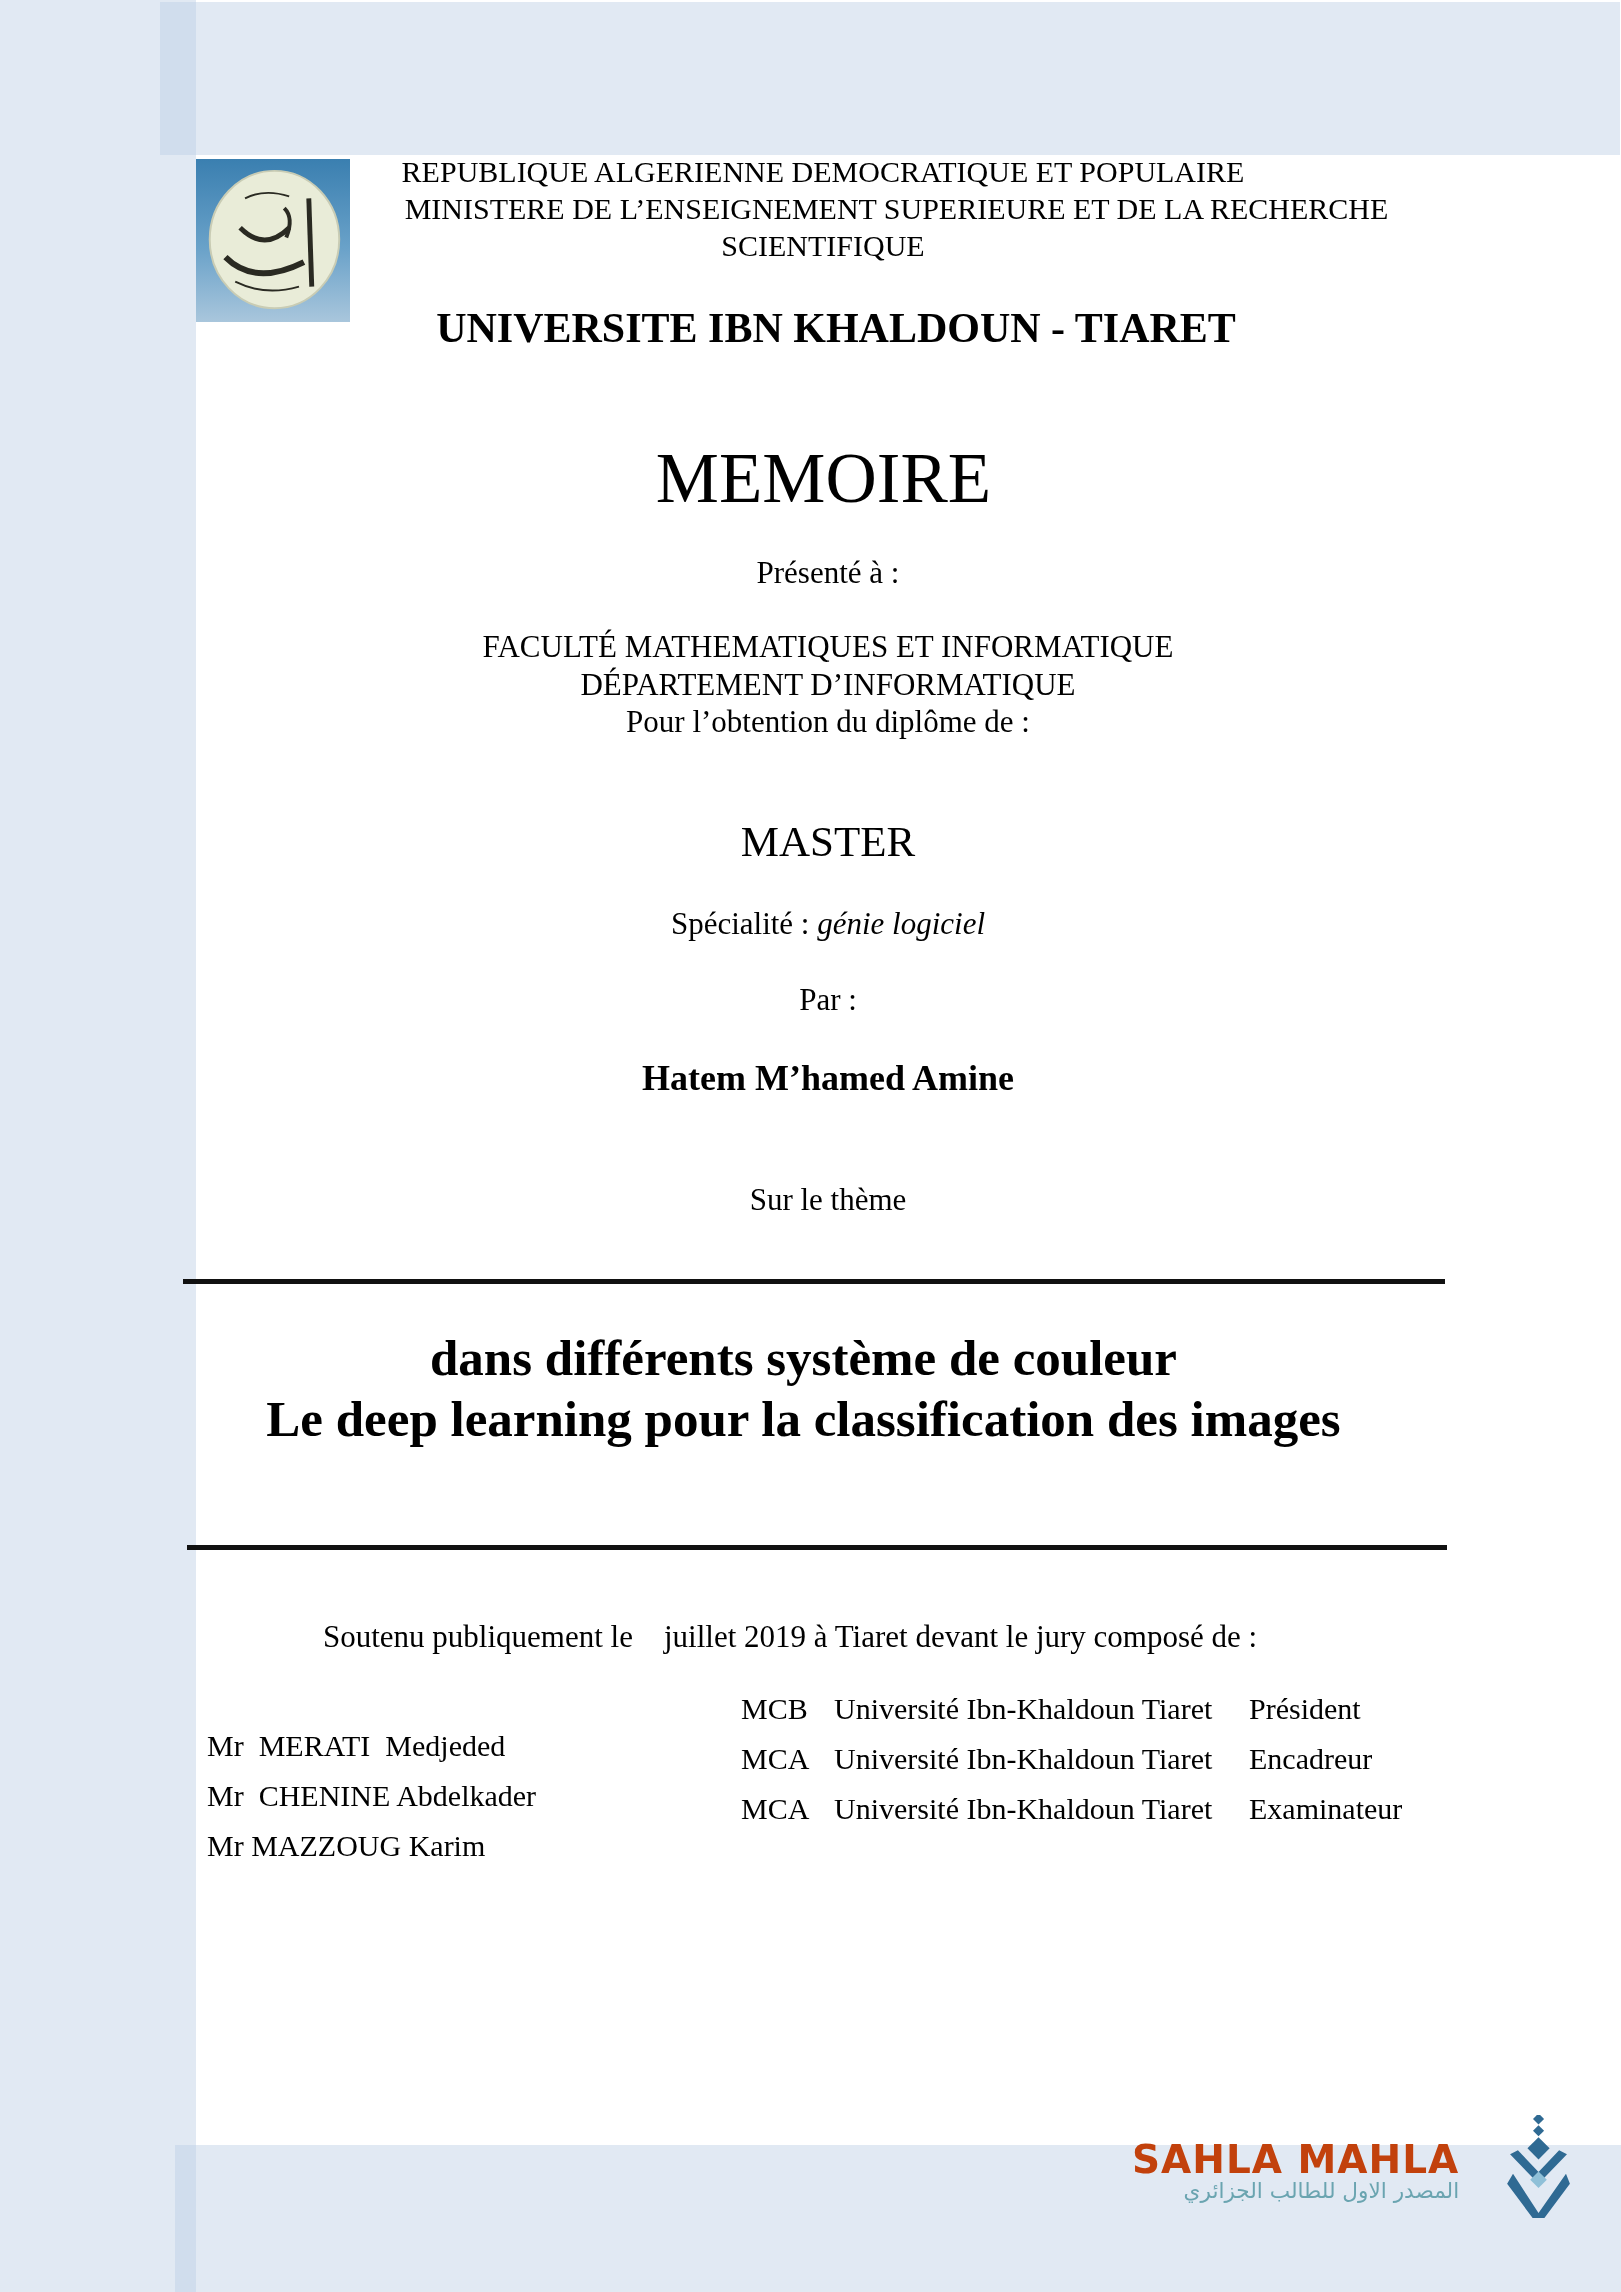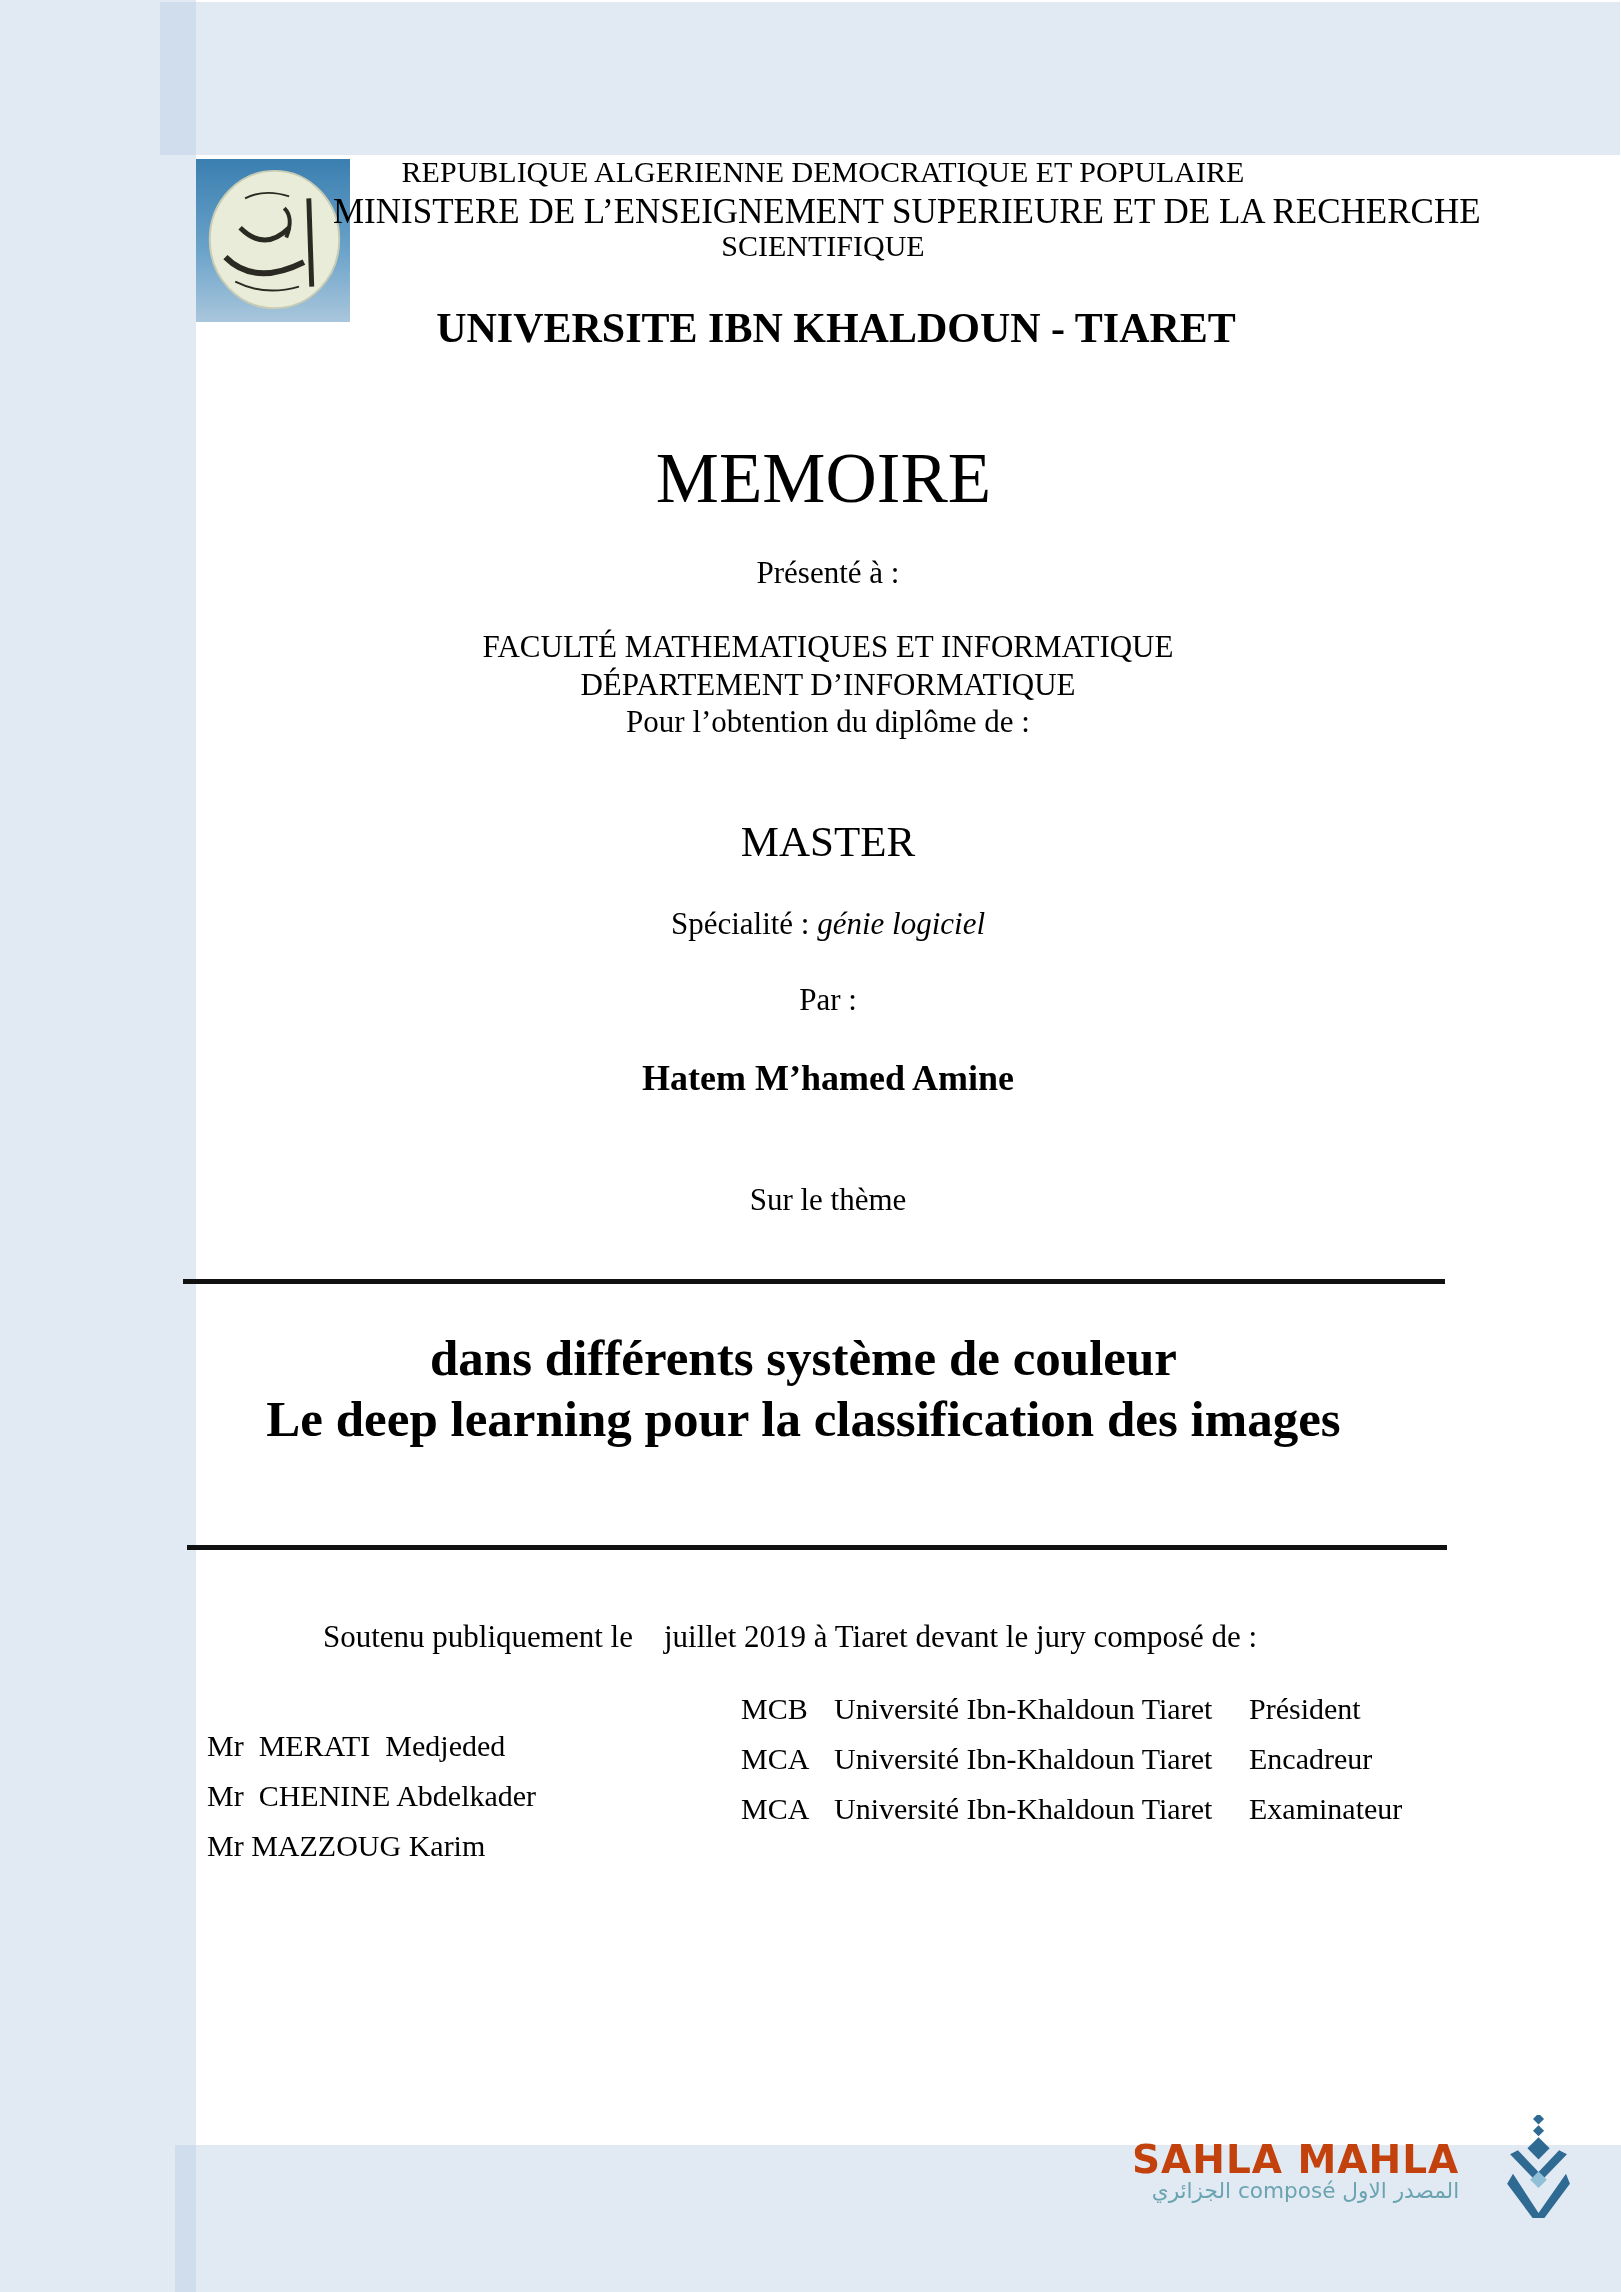--- a/index.html
+++ b/index.html
@@ -17,21 +17,21 @@
 
   .logo {
     position: absolute; left: 196px; top: 159px; width: 154px; height: 163px;
     background: linear-gradient(180deg, #3a7fb0 0%, #6aa2c9 55%, #a9c6dc 100%);
     overflow: hidden;
   }
   .logo svg { width: 100%; height: 100%; }
 
   .c { position: absolute; left: 196px; width: 1264px; text-align: center; white-space: nowrap; }
   .hdr1 { top: 155px; font-size: 30px; left: 333px; width: 980px; }
-  .hdr2 { top: 192px; font-size: 35px; left: 333px; width: 1127px; }
+  .hdr2 { top: 192px; font-size: 30px; left: 333px; width: 1127px; }
   .hdr3 { top: 229px; font-size: 30px; left: 333px; width: 980px; }
   .univ { top: 304px; font-size: 42px; font-weight: bold; left: 253px; width: 1166px; }
   .memoire { top: 438px; font-size: 71px; left: 245px; width: 1157px; }
   .presente { top: 555px; font-size: 31px; left: 245px; width: 1166px; }
   .fac1 { top: 629px; font-size: 31px; left: 245px; width: 1166px; }
   .fac2 { top: 667px; font-size: 31px; left: 245px; width: 1166px; }
   .pour { top: 704px; font-size: 31px; left: 245px; width: 1166px; }
   .master { top: 817px; font-size: 43px; left: 245px; width: 1166px; }
   .spec { top: 906px; font-size: 31px; left: 245px; width: 1166px; }
   .spec i { font-style: italic; }
@@ -122,21 +122,21 @@
   <div class="jury-row">
     <span class="j-name">Mr MAZZOUG Karim</span>
     <span class="j-grade">MCA</span>
     <span class="j-univ">Université Ibn-Khaldoun Tiaret</span>
     <span class="j-role">Examinateur</span>
   </div>
 </div>
 
 <div class="brand">
   <div class="brand-name">SAHLA MAHLA</div>
-  <div class="brand-sub">المصدر الاول composé الجزائري</div>
+  <div class="brand-sub">المصدر الاول للطالب الجزائري</div>
 </div>
 <svg class="brand-icon" viewBox="0 0 70 105">
   <rect x="30" y="0" width="8" height="8" fill="#2f6a93" transform="rotate(45 34 4)"></rect>
   <rect x="30" y="12" width="8" height="8" fill="#2f6a93" transform="rotate(45 34 16)"></rect>
   <rect x="26" y="26" width="16" height="16" fill="#2f6a93" transform="rotate(45 34 34)"></rect>
   <path d="M5 40 L34 70 L63 40 L55 36 L34 58 L13 36 Z" fill="#2f6a93"></path>
   <path d="M8 60 L34 100 L62 60 L66 70 L40 105 L28 105 L2 70 Z" fill="#2f6a93"></path>
   <rect x="28" y="60" width="12" height="12" fill="#8fc0d8" transform="rotate(45 34 66)"></rect>
 </svg>
 

